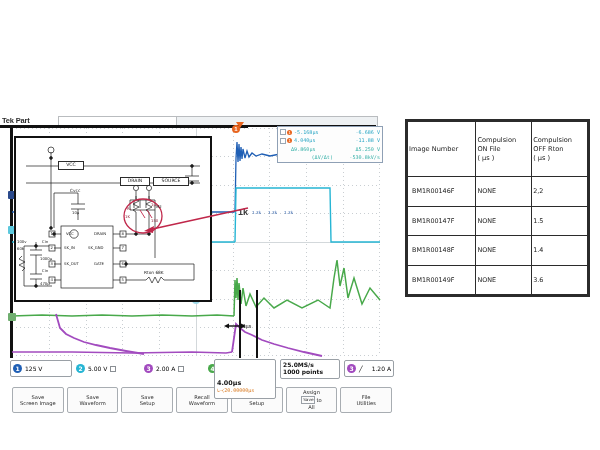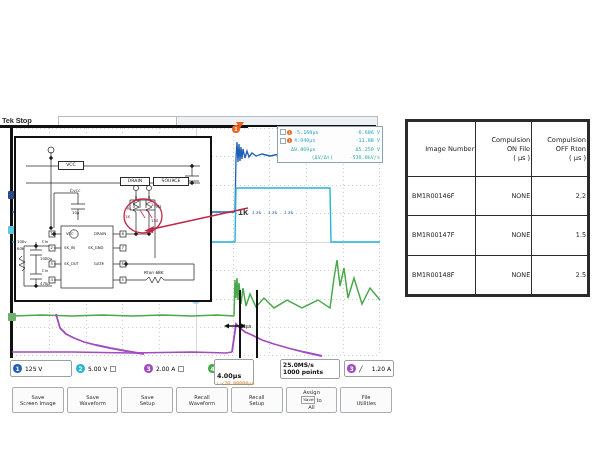--- a/index.html
+++ b/index.html
@@ -66,22 +66,22 @@
     background:#e8651f;color:#fff;font-size:6px;line-height:8px;text-align:center;font-weight:bold;z-index:25;}
 
   
   .chbar{position:absolute;left:10px;top:360px;width:374px;height:19px;z-index:30;}
   .chbox{position:absolute;height:17px;box-sizing:border-box;display:flex;align-items:center;
     font-size:6px;font-family:"DejaVu Sans",sans-serif;}
   .chdot{width:9px;height:9px;border-radius:50%;margin-right:3px;flex:0 0 auto;
     color:#fff;font-size:6px;line-height:9px;text-align:center;font-weight:bold;}
   .chsq{width:4px;height:4px;border:1px solid #8a8f94;margin-left:3px;flex:0 0 auto;}
   .boxed{border:1px solid #9aa0a6;background:#fff;border-radius:2px;}
-  .tbbox{position:absolute;left:214px;top:359px;width:40px;height:20px;border:1px solid #9aa0a6;
-    background:#fff;border-radius:2px;box-sizing:border-box;padding:12px 2px;z-index:31;}
+  .tbbox{position:absolute;left:214px;top:359px;width:62px;height:20px;border:1px solid #9aa0a6;
+    background:#fff;border-radius:2px;box-sizing:border-box;padding:19px 2px;z-index:31;}
   .tbbox .l1{font-size:6.4px;font-weight:bold;color:#111;font-family:"DejaVu Sans",sans-serif;}
   .tbbox .l2{font-size:5px;color:#d8761a;white-space:nowrap;font-family:"DejaVu Sans Mono",monospace;}
   .srbox{position:absolute;left:280px;top:359px;width:60px;height:20px;border:1px solid #9aa0a6;
     background:#fff;border-radius:2px;box-sizing:border-box;padding:1px 2px;z-index:31;}
   .srbox .l1,.srbox .l2{font-size:6px;font-weight:bold;color:#111;font-family:"DejaVu Sans",sans-serif;}
   .trgbox{position:absolute;left:344px;top:360px;width:50px;height:17px;border:1px solid #9aa0a6;
     background:#fff;border-radius:2px;box-sizing:border-box;display:flex;align-items:center;
     padding:0 2px;font-size:6px;z-index:31;font-family:"DejaVu Sans",sans-serif;}
 
   
@@ -100,39 +100,39 @@
   .sbox{position:absolute;border:1px solid #2b2b2b;background:#fff;
     font-size:4.6px;line-height:6px;text-align:center;color:#1b1b1b;
     font-family:"DejaVu Sans",sans-serif;box-sizing:border-box;}
   .stxt{position:absolute;font-size:3.8px;color:#1b1b1b;font-family:"DejaVu Sans",sans-serif;white-space:nowrap;}
   .stxt.b{font-size:4.3px;}
 
   
   .tbl{position:absolute;left:405px;top:119px;width:185px;height:178px;
     border:2px solid #2b2b2b;box-sizing:border-box;background:#fff;}
   .tbl table{width:100%;height:100%;border-collapse:collapse;table-layout:fixed;}
-  .tbl th,.tbl td{border:1px solid #2b2b2b;text-align:right;color:#1b1b1b;
+  .tbl th,.tbl td{border:1px solid #2b2b2b;text-align:left;color:#1b1b1b;
     font-family:"DejaVu Sans",sans-serif;}
   .tbl th{font-size:6.6px;font-weight:normal;line-height:9px;height:52px;vertical-align:middle;}
   .tbl td{font-size:6.4px;height:25px;}
   .tbl col.c0{width:38%;} .tbl col.c1{width:31%;} .tbl col.c2{width:31%;}
 </style>
 </head>
 <body>
 
 <div id="page">
 
 
   <div>
 
     <div class="topwhitebox"></div>
     <div class="topgreybox"></div>
     <div class="topdarkline"></div>
     <div class="topdarkline2"></div>
-    <div class="tekstop">Tek Stop</div>
+    <div class="tekstop">Tek Part</div>
 
     <div class="grat">
       <div class="gl doth" style="top:0px;"></div>
       <div class="gl doth" style="top:28px;"></div>
       <div class="gl doth" style="top:57px;"></div>
       <div class="gl doth" style="top:85px;"></div>
       <div class="gl h" style="top:114px;background:#d3d8db;"></div>
       <div class="gl doth" style="top:142px;"></div>
       <div class="gl doth" style="top:171px;"></div>
       <div class="gl doth" style="top:199px;"></div>
@@ -491,19 +491,24 @@
           <td>2,2</td>
         </tr>
         <tr>
           <td style="text-align:left;padding-left:4px;">BM1R00147F</td>
           <td>NONE</td>
           <td>1.5</td>
         </tr>
         <tr>
           <td style="text-align:left;padding-left:4px;">BM1R00148F</td>
           <td>NONE</td>
-          <td>2.5</td>
+          <td>1.4</td>
+        </tr>
+        <tr>
+          <td style="text-align:left;padding-left:4px;">BM1R00149F</td>
+          <td>NONE</td>
+          <td>3.6</td>
         </tr>
       </tbody>
     </table>
   </div>
 
 </div>
 
 </body></html>

